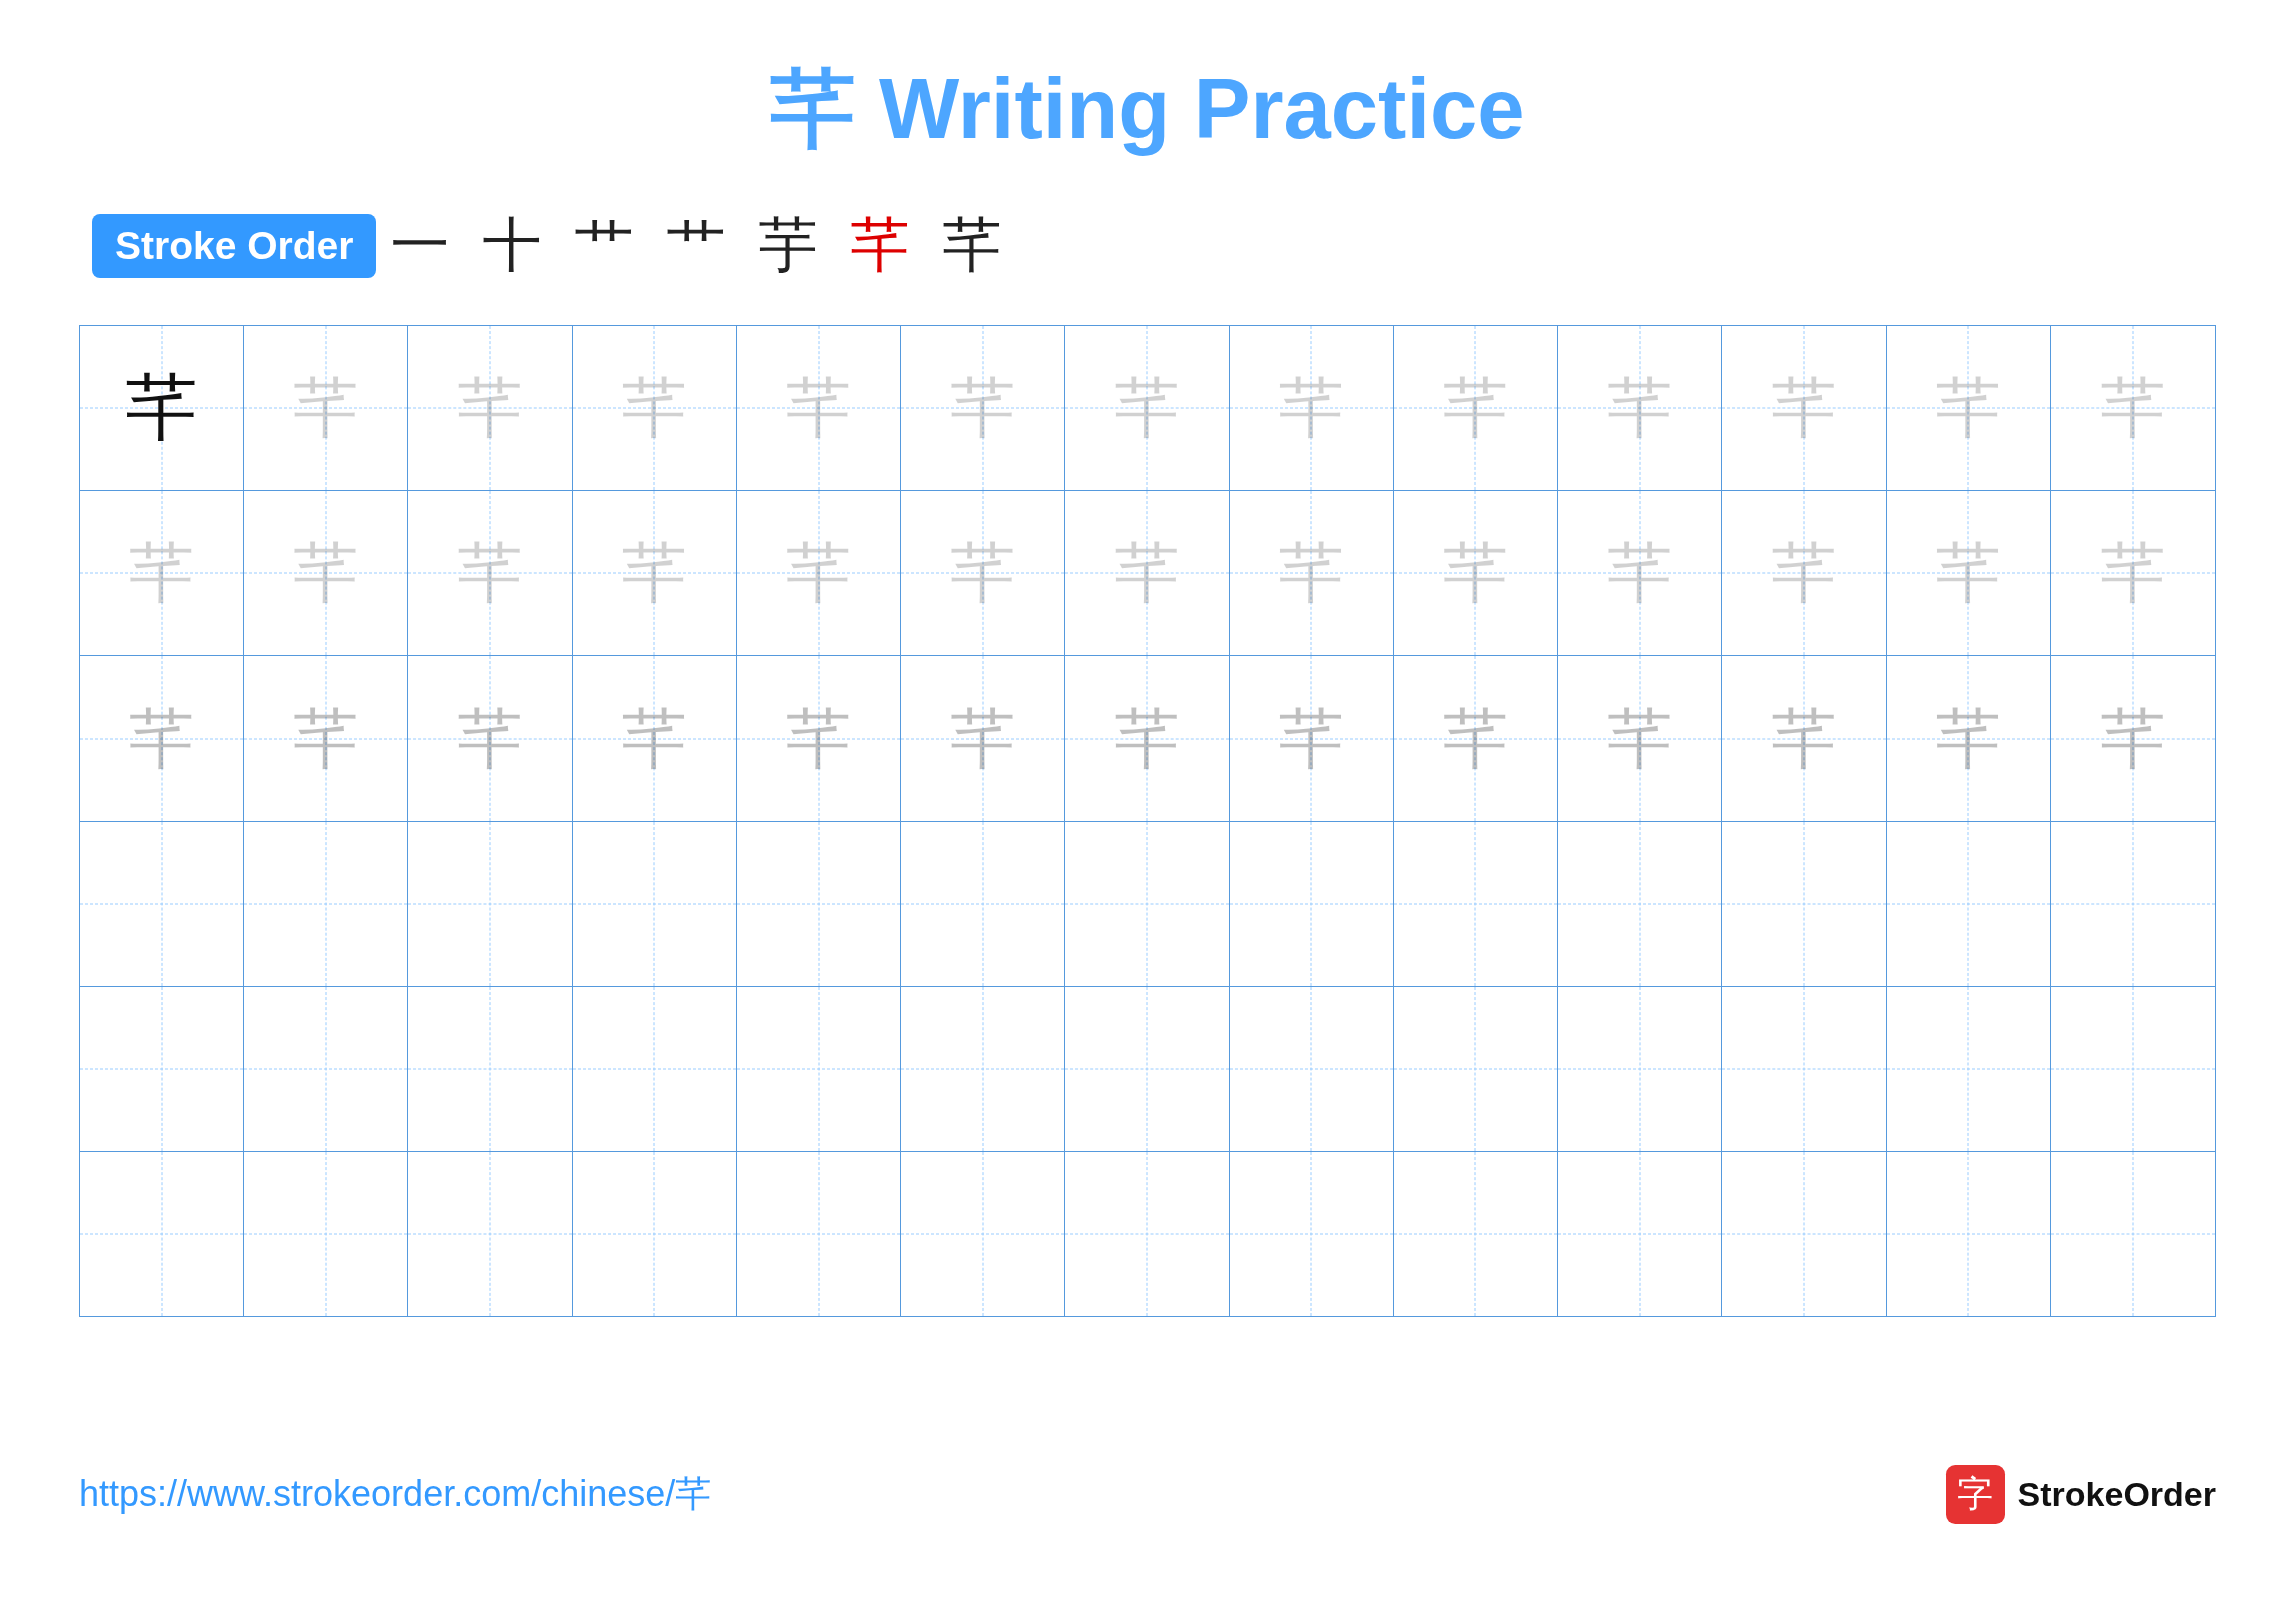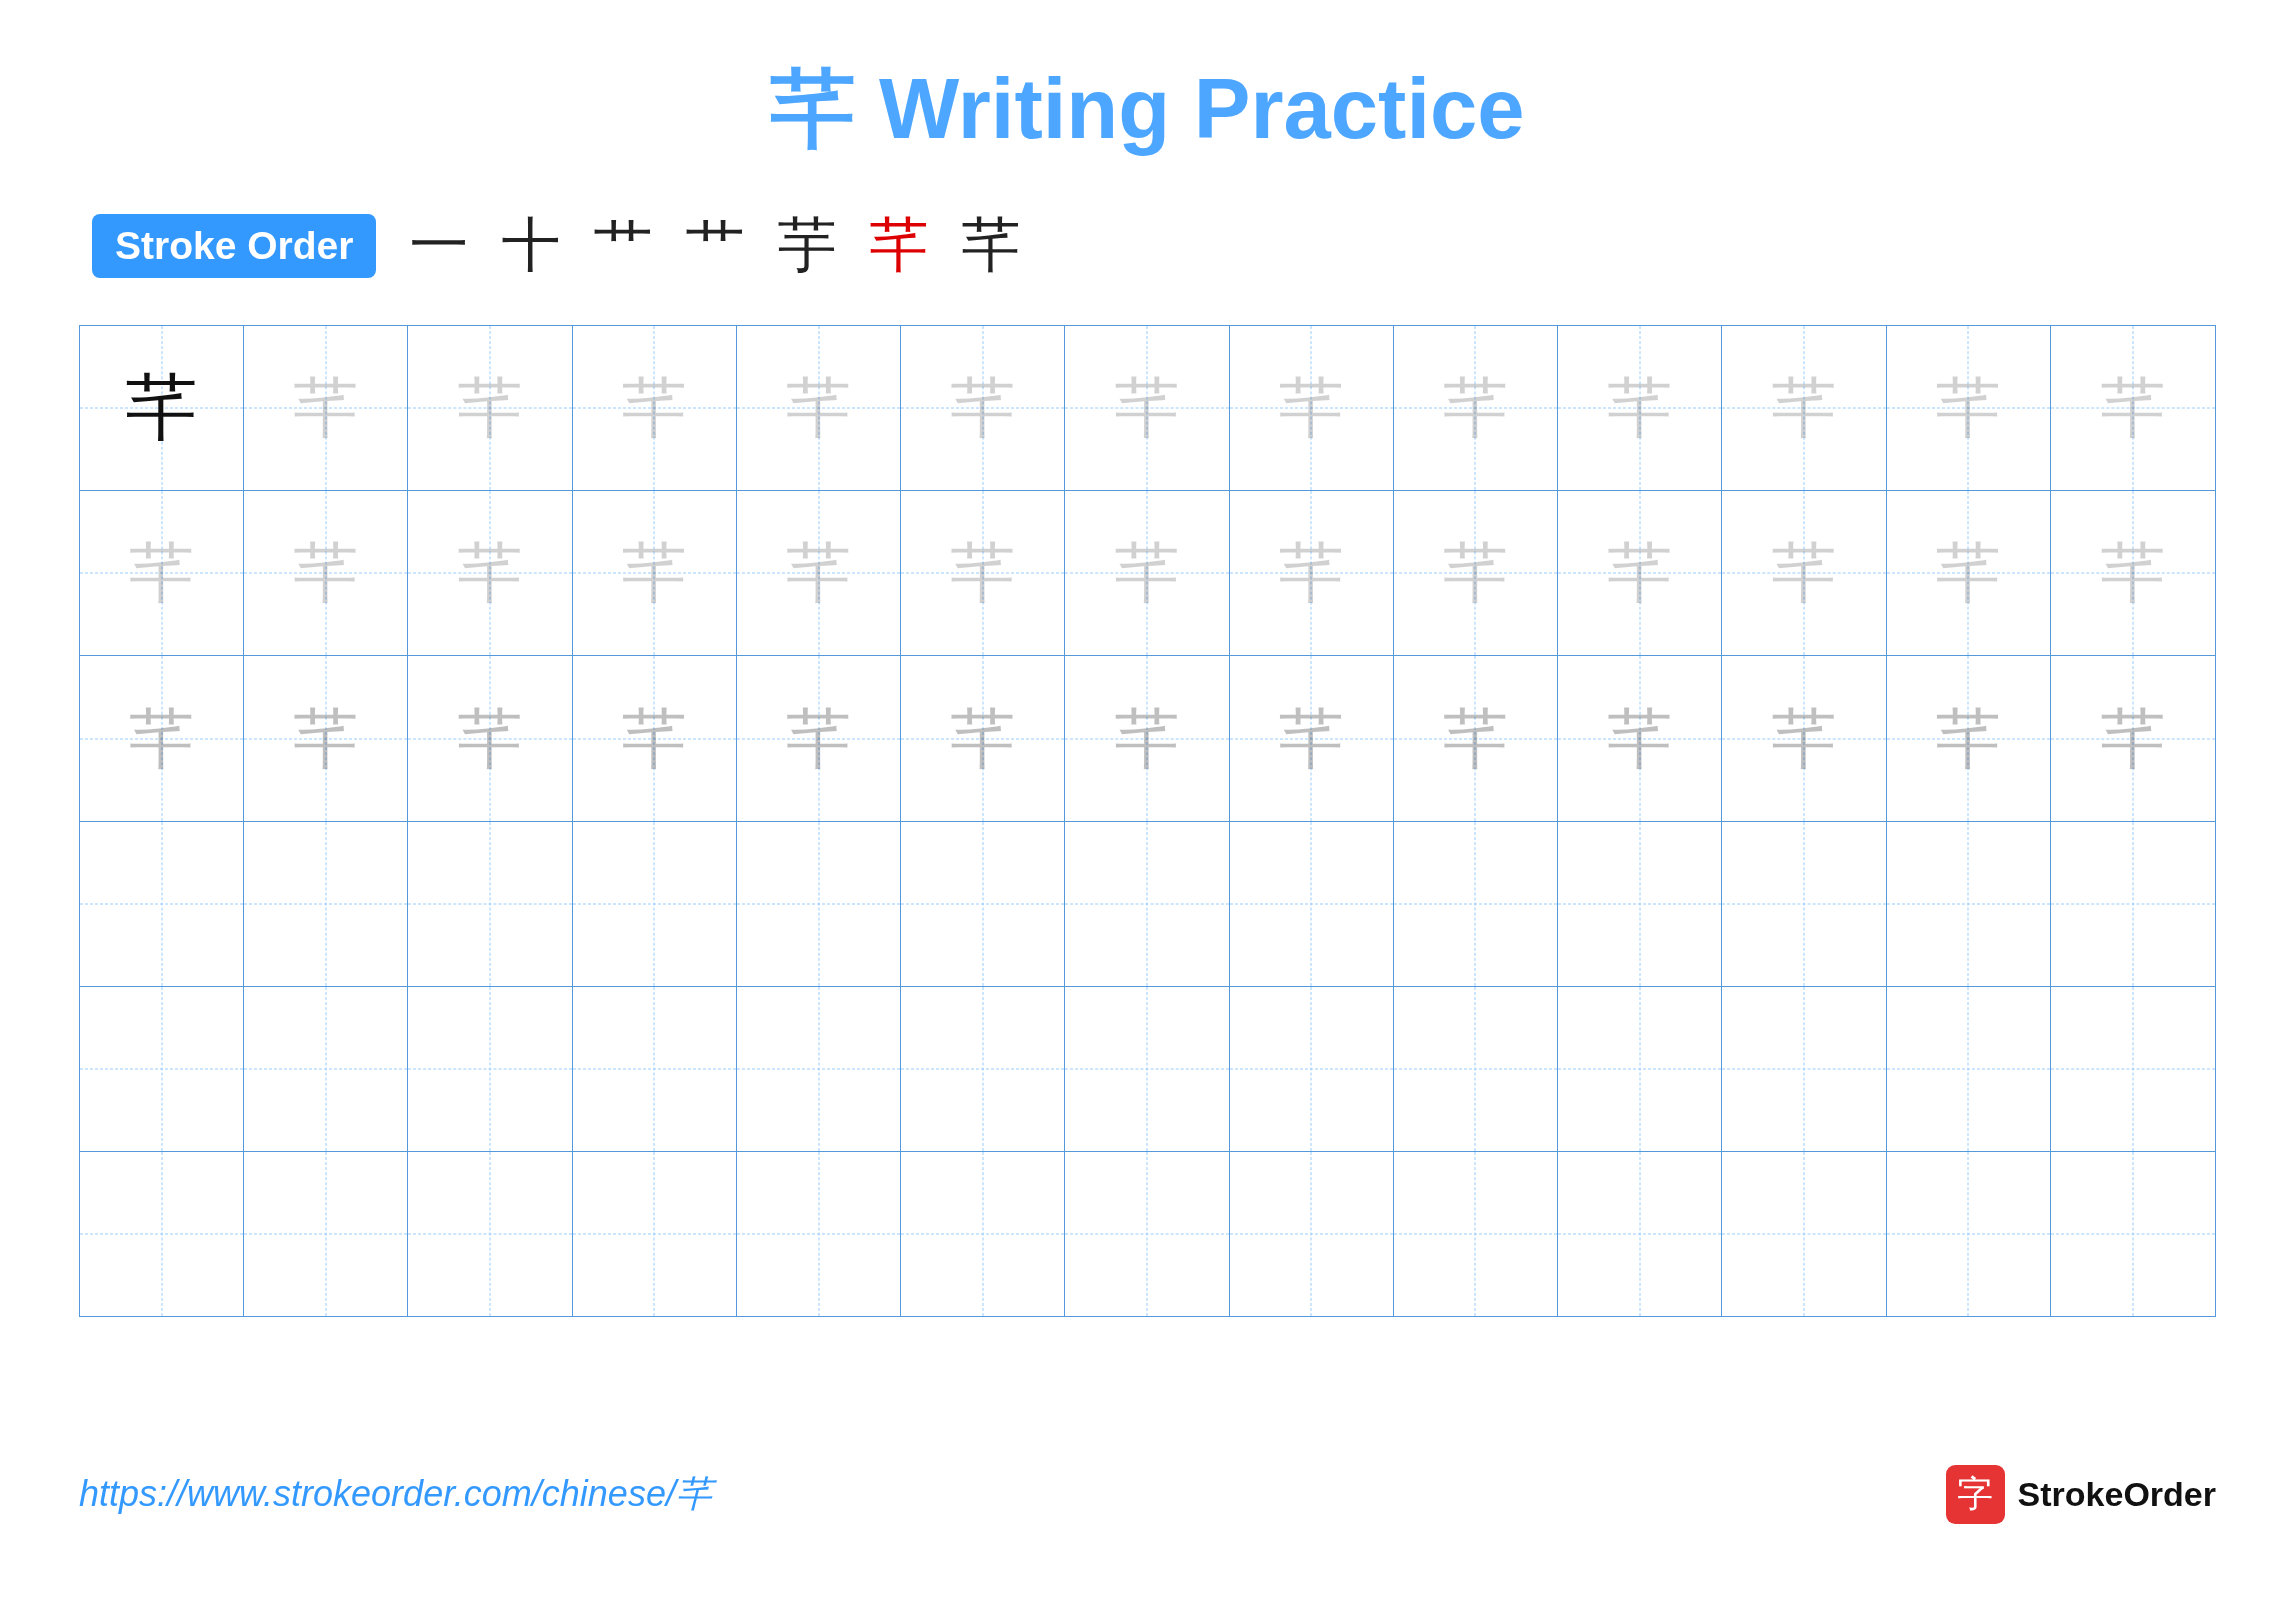--- a/index.html
+++ b/index.html
@@ -31,21 +31,21 @@
       color: #4da6ff;
       font-family: Arial, sans-serif;
     }
 
     
     .stroke-order-row {
       display: flex;
       align-items: center;
       margin-bottom: 39px;
       padding-left: 13px;
-      gap: 33px;
+      gap: 14px;
     }
     .stroke-order-badge {
       background: #3399ff;
       color: white;
       font-size: 39px;
       font-weight: bold;
       padding: 9.8px 23px;
       border-radius: 7.9px;
       white-space: nowrap;
     }
@@ -139,21 +139,20 @@
       bottom: 59px;
       left: 79px;
       right: 79px;
       display: flex;
       align-items: center;
       justify-content: space-between;
     }
     .footer-url {
       color: #3399ff;
       font-size: 36px;
-      font-style: italic;
     }
     .footer-logo {
       display: flex;
       align-items: center;
       gap: 13px;
     }
     .footer-logo-icon {
       width: 59px;
       height: 59px;
       background: #e63333;

